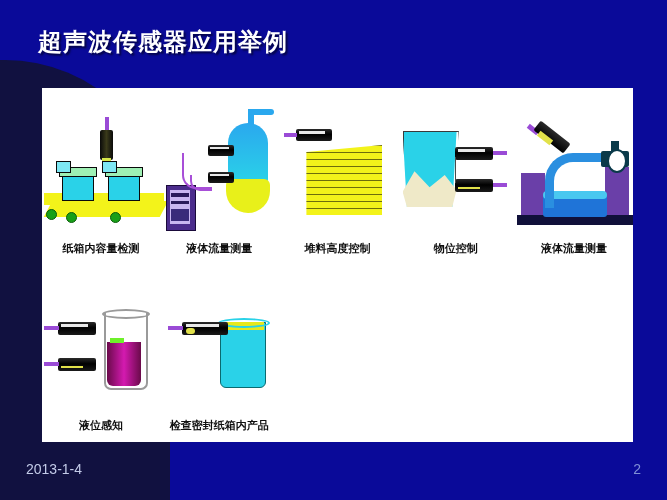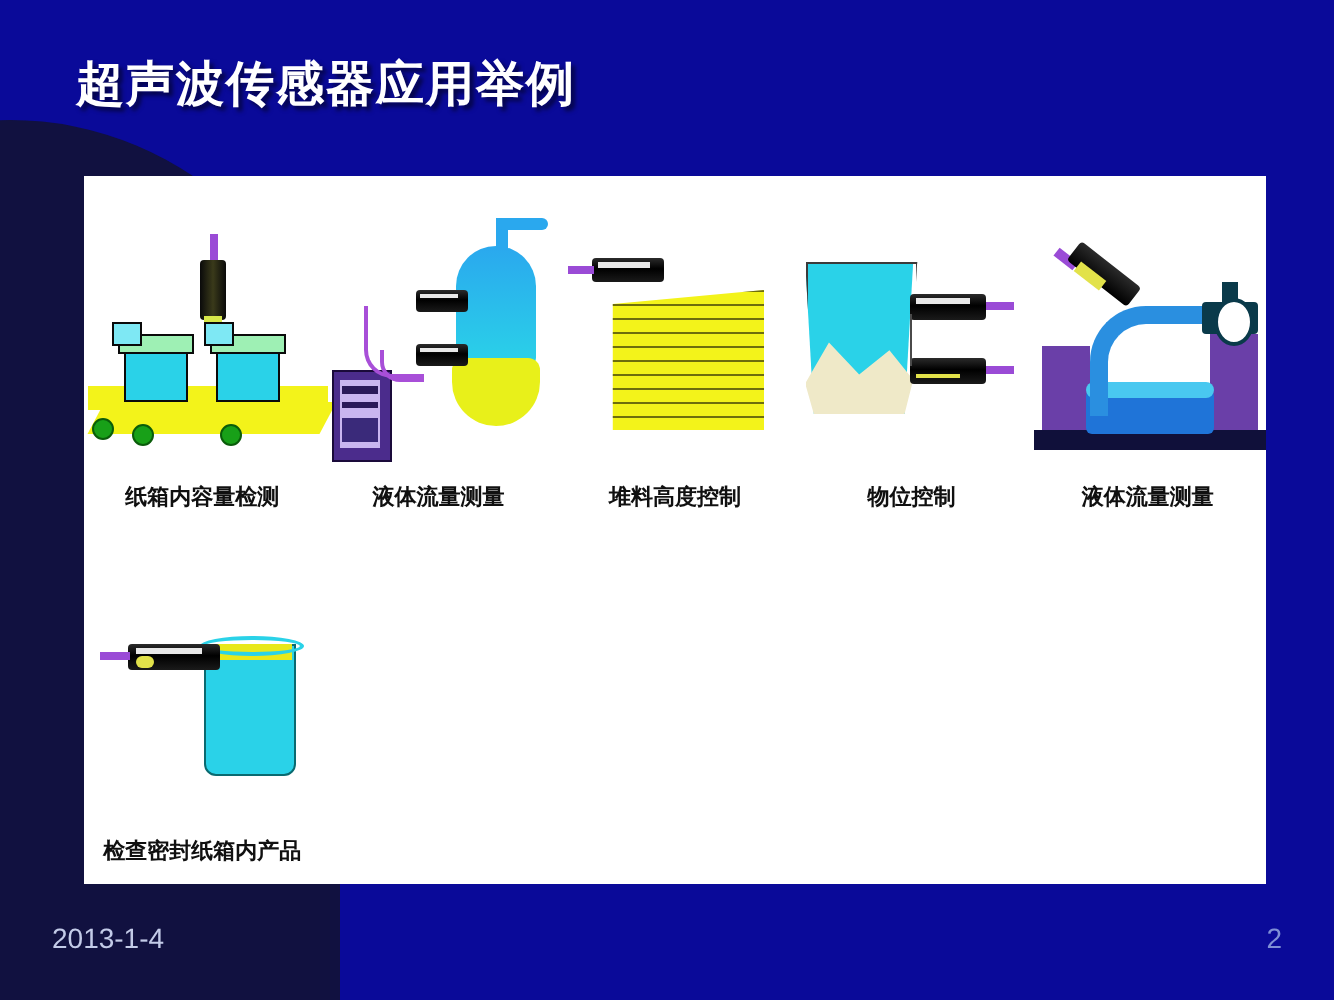--- a/index.html
+++ b/index.html
@@ -166,20 +166,37 @@
           <div class="p water" style="left:28px;top:78px;width:64px;height:22px;border-radius:3px;"></div>
           <div class="p" style="left:28px;top:74px;width:64px;height:8px;background:#49c8f0;border-radius:4px;"></div>
           <div class="p" style="left:30px;top:36px;width:58px;height:46px;border-top:9px solid #2a8fe0;border-left:9px solid #2a8fe0;border-radius:28px 0 0 0;"></div>
           <div class="p" style="left:86px;top:34px;width:28px;height:16px;background:#0a3a4a;border-radius:2px;"></div>
           <div class="p" style="left:92px;top:32px;width:16px;height:20px;background:#ffffff;border:2px solid #0a3a4a;border-radius:50%;"></div>
           <div class="p" style="left:96px;top:24px;width:8px;height:10px;background:#0a3a4a;"></div>
         </div>
         <div class="caption">液体流量测量</div>
       </div>
 
+      <div class="cell r2">
+        <div class="art">
+          <div class="p beaker" style="left:62px;top:18px;width:40px;height:76px;border-radius:0 0 7px 7px;"></div>
+          <div class="p" style="left:60px;top:15px;width:44px;height:6px;border:2px solid #9a9a9a;border-radius:50%;"></div>
+          <div class="p liquid-magenta" style="left:65px;top:48px;width:34px;height:44px;border-radius:0 0 6px 6px;"></div>
+          <div class="p" style="left:68px;top:44px;width:14px;height:5px;background:#6ef02a;"></div>
+          <div class="p sensor-h" style="left:16px;top:28px;width:38px;height:13px;">
+              <span class="hl"></span>
+            </div>
+          <div class="p tip" style="left:2px;top:32px;width:15px;height:4px;"></div>
+          <div class="p sensor-h" style="left:16px;top:64px;width:38px;height:13px;">
+              <span class="hlb"></span>
+            </div>
+          <div class="p tip" style="left:2px;top:68px;width:15px;height:4px;"></div>
+        </div>
+        <div class="caption">液位感知</div>
+      </div>
 
       <div class="cell r2">
         <div class="art">
           <div class="p liquid-cyan" style="left:60px;top:28px;width:44px;height:64px;border-radius:0 0 6px 6px;"></div>
           <div class="p" style="left:60px;top:28px;width:44px;height:8px;background:#e8e81a;"></div>
           <div class="p" style="left:58px;top:24px;width:48px;height:6px;border:2px solid #2ad2e8;border-radius:50%;"></div>
           <div class="p sensor-h" style="left:22px;top:28px;width:46px;height:13px;">
               <span class="hl"></span>
             </div>
           <div class="p tip" style="left:8px;top:32px;width:15px;height:4px;"></div>

